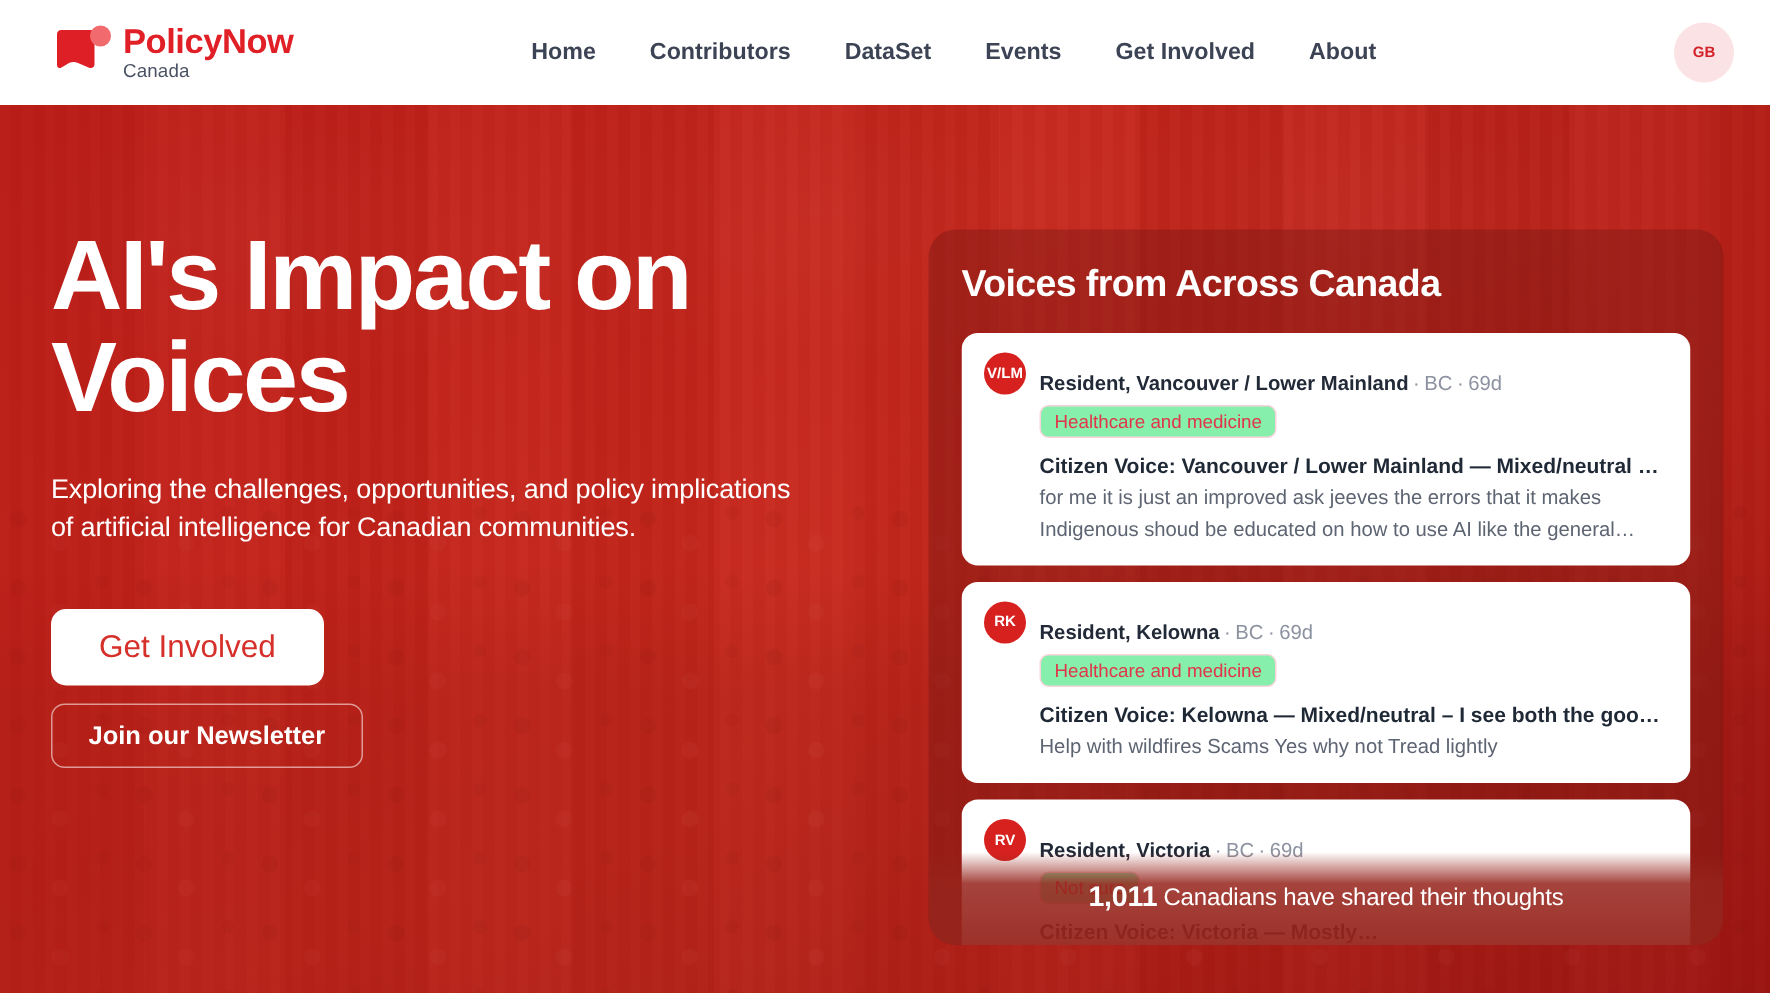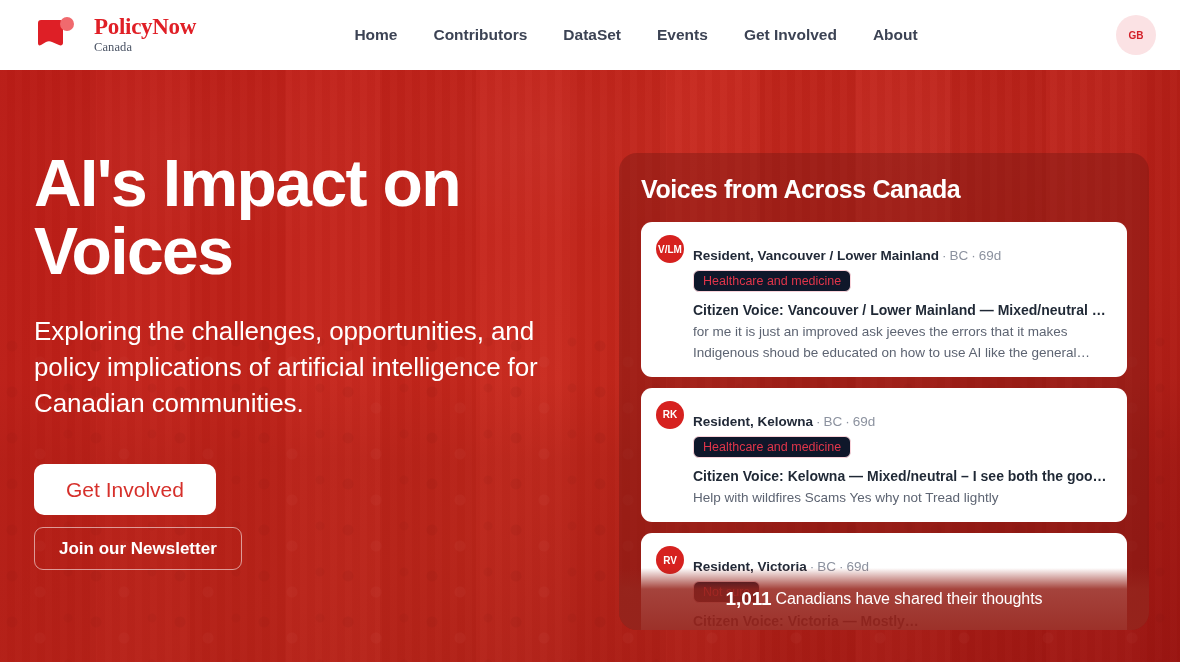--- a/index.html
+++ b/index.html
@@ -20,23 +20,22 @@
     background: #ffffff;
     display: flex;
     align-items: center;
     padding: 0 24px 0 34px;
     z-index: 20;
   }
 
   .brand {
     display: flex;
     align-items: center;
-    gap: 16px;
-    cursor: pointer;
-    font-family: Liberation Serif, serif;
+    gap: 4px;
+    cursor: pointer;
   }
 
   .brand-mark {
     position: relative;
     width: 44px;
     height: 40px;
     flex: none;
   }
   .brand-mark svg { display: block; }
 
@@ -157,21 +156,21 @@
   .hero-title {
     color: #ffffff;
     font-size: 66px;
     font-weight: bold;
     line-height: 1.03;
     letter-spacing: -1.6px;
     max-width: 470px;
   }
   .hero-sub {
     color: #ffffff;
-    font-size: 26px;
+    font-size: 18px;
     line-height: 1.38;
     margin-top: 28px;
     max-width: 510px;
     letter-spacing: -0.1px;
   }
   .hero-actions {
     margin-top: 42px;
     display: flex;
     flex-direction: column;
     align-items: flex-start;
@@ -269,21 +268,21 @@
     overflow: hidden;
   }
   .voice-meta .who {
     color: #222a38;
     font-weight: bold;
   }
   .voice-meta .dot { padding: 0 3px; }
 
   .voice-chip {
     display: inline-block;
-    background: #0f172a;
+    background: #86efac;
     border: 1px solid #f9d3da;
     color: #e0354a;
     font-size: 12.5px;
     padding: 3px 9px;
     border-radius: 6px;
     margin-left: 37px;
     margin-bottom: 8px;
   }
   .voice-body { margin-left: 37px; }
   .voice-headline {

